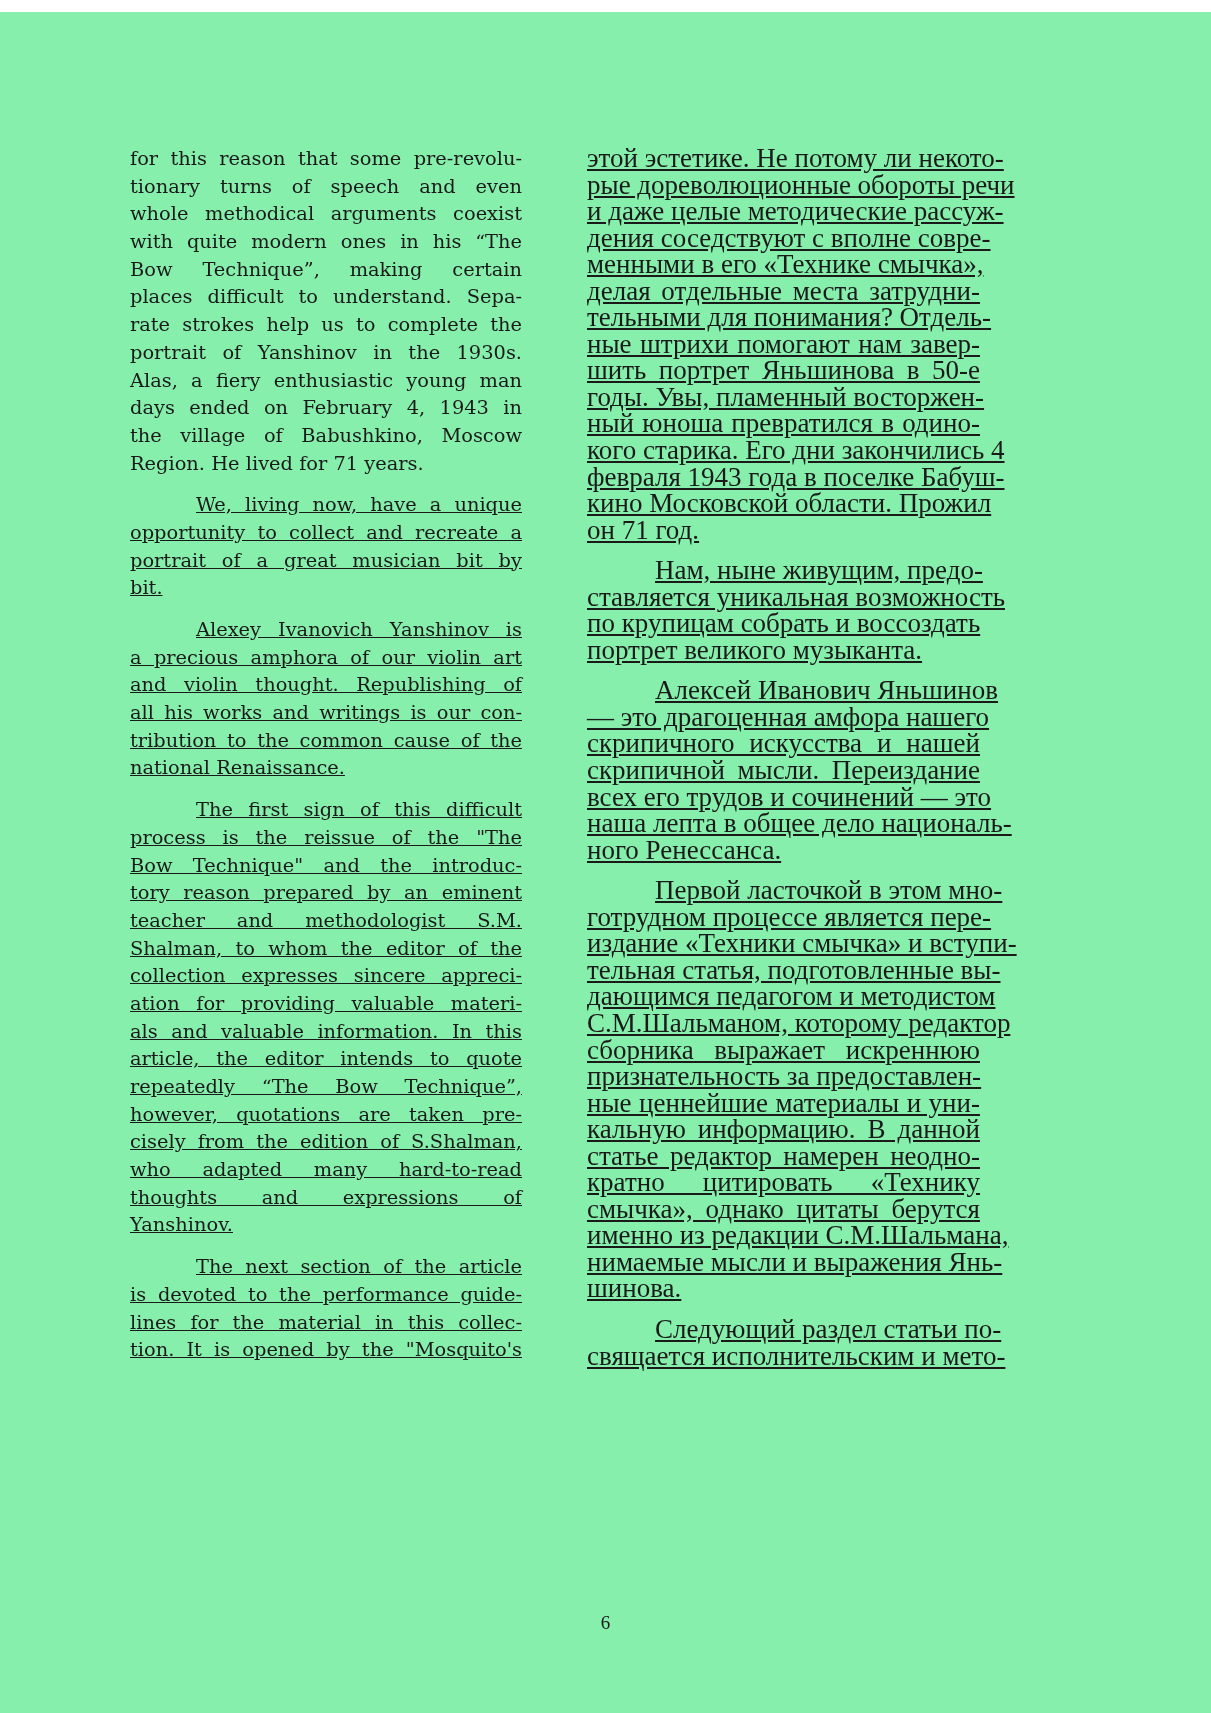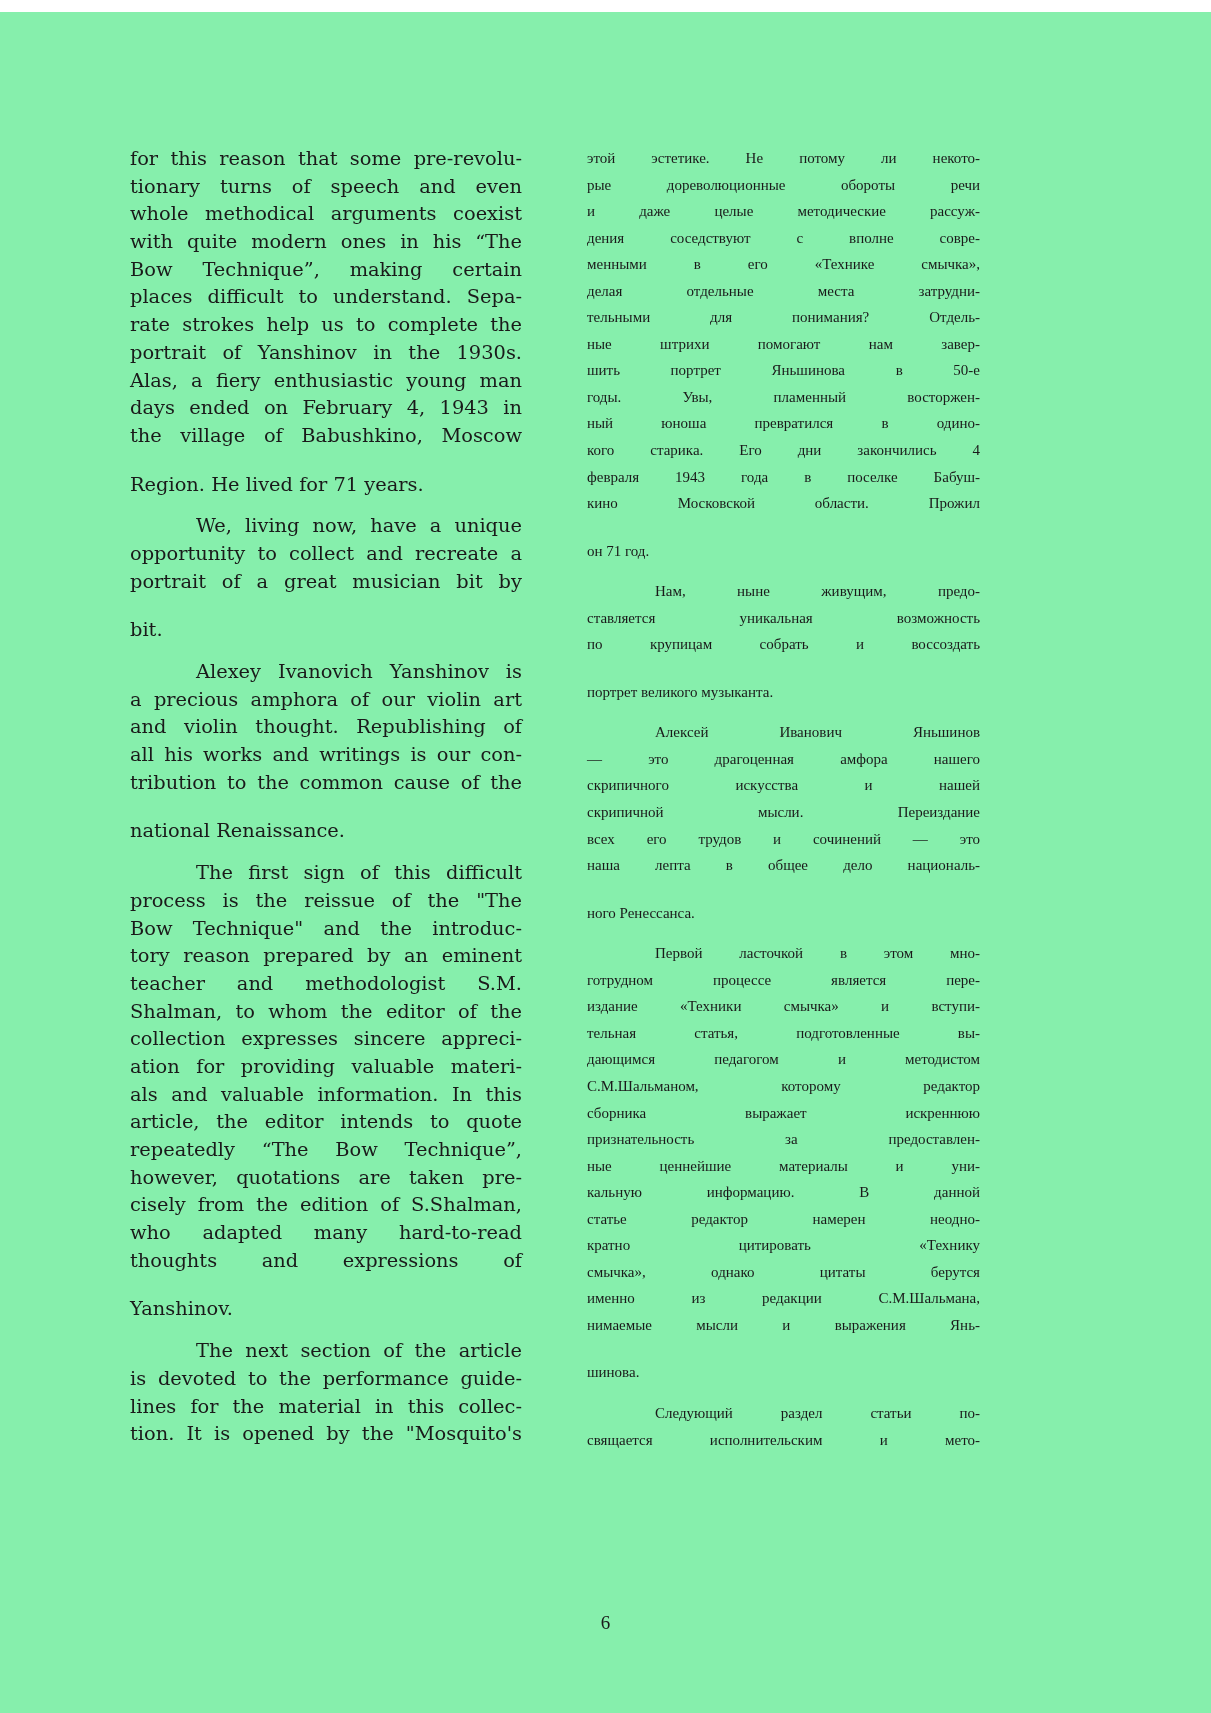--- a/index.html
+++ b/index.html
@@ -1,25 +1,25 @@
 <!DOCTYPE html>
 <html><head>
 <meta charset="utf-8">
 <style>
   html, body { margin: 0; padding: 0; background: #ffffff; }
   body { width: 1211px; height: 1713px; position: relative; overflow: hidden; }
   .page { position: absolute; left: 0; top: 12px; width: 1211px; height: 1713px; background: #86efac; }
   .col { position: absolute; color: #1a1a1a; }
   .col-en { left: 130px; top: 133px; width: 392px; font-family: "DejaVu Serif", serif; font-size: 19.4px; }
-  .col-ru { left: 587px; top: 133px; width: 393px; font-family: "Liberation Serif", serif; font-size: 15px; }
+  .col-ru { left: 587px; top: 133px; width: 393px; font-family: "Liberation Serif", serif; font-size: 27px; text-decoration: underline; }
   .line { display: block; white-space: nowrap; text-align: justify; text-align-last: justify; height: 27.7px; line-height: 27.7px; }
   .col-ru .line { height: 26.55px; line-height: 26.55px; }
-  .line.last { text-align-last: left; margin-top: 21px; }
+  .line.last { text-align-last: left; }
   .para { display: block; }
-  .col-en .para + .para { margin-top: 14px; }
+  .col-en .para + .para { margin-top: 14px; text-decoration: underline; }
   .col-ru .para + .para { margin-top: 14px; }
   .line.indent { padding-left: 66px; box-sizing: border-box; }
   .col-ru .line.indent { padding-left: 68px; }
   .page-number { position: absolute; left: 0; width: 1211px; top: 1600px; text-align: center; font-family: "Liberation Serif", serif; font-size: 19px; color: #1a1a1a; }
 </style>
 </head>
 <body>
 
 <div class="page">
 

